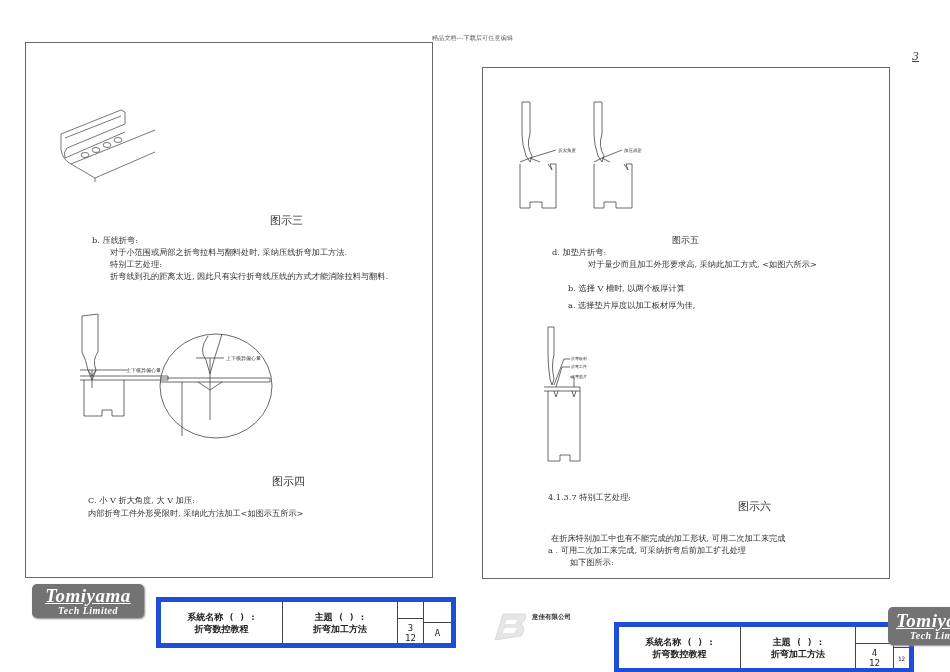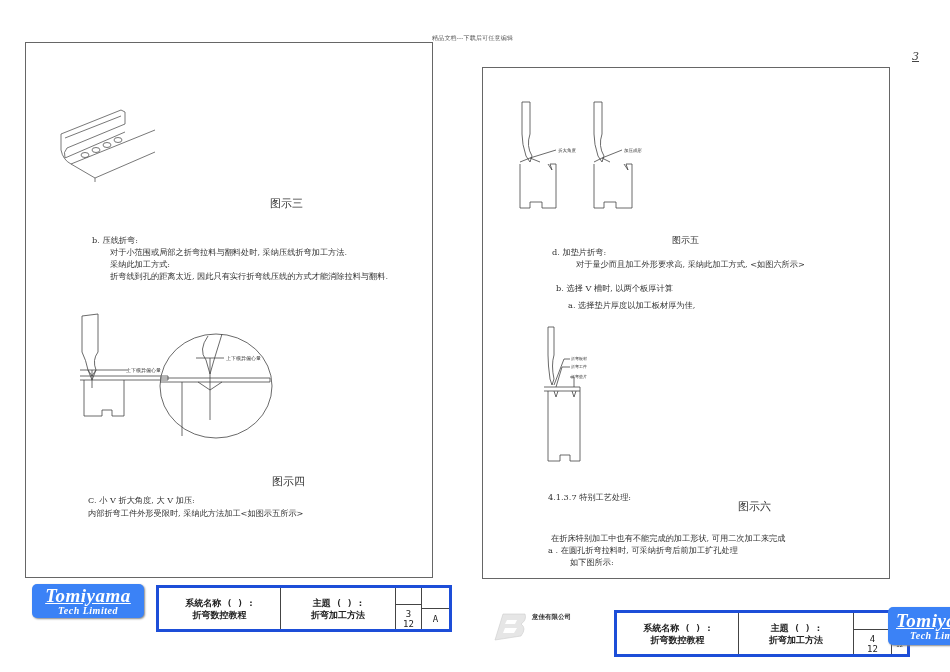--- a/index.html
+++ b/index.html
@@ -10,30 +10,30 @@
   .page-num { left:912px; top:50px; font-size:11px; font-style:italic; color:#444; text-decoration:underline; }
 
   .panel { border:1.5px solid #666; background:#fff; }
   #left-panel { left:25px; top:42px; width:406px; height:534px; }
   #right-panel { left:482px; top:67px; width:406px; height:510px; }
 
   .caption { font-size:11px; color:#333; }
   .txt { font-size:8.2px; line-height:12.6px; color:#333; white-space:nowrap;padding-left:44px; }
 
   
-  .title-block { border:3px solid #1d4ed8; display:grid; background:#fff; }
+  .title-block { border:5px solid #1d4ed8; display:grid; background:#fff;margin-top:12px; }
   .tb-cell { border-right:1px solid #444; display:flex; flex-direction:column; align-items:center; justify-content:center;
              font-family:"DejaVu Sans Mono", monospace; font-size:9px; font-weight:bold; color:#222; line-height:12px; }
   .tb-cell:last-child { border-right:none; }
   .tb-split { display:flex; flex-direction:column; border-right:1px solid #444; }
   .tb-split:last-child { border-right:none; }
   .tb-split > div { flex:1; display:flex; align-items:center; justify-content:center; font-family:"DejaVu Sans Mono", monospace; font-size:9px; color:#222; }
   .tb-split > div:first-child { border-bottom:1px solid #444; }
 
-  .logo { background:#3b82f6; border-radius:5px; color:#fff; display:flex; flex-direction:column; align-items:center; justify-content:center;
+  .logo { background:#737373; border-radius:5px; color:#fff; display:flex; flex-direction:column; align-items:center; justify-content:center;
           font-family:"Liberation Serif", serif; font-style:italic; font-weight:bold; box-shadow:1px 1px 2px #888; }
   .logo .l1 { font-size:19px; text-decoration:underline; line-height:19px; letter-spacing:0.5px; }
   .logo .l2 { font-size:10px; line-height:11px; letter-spacing:0.5px; }
 
   .company { left:532px; top:613px; font-size:6.5px; font-weight:bold; color:#333; font-family:"DejaVu Sans", sans-serif; }
   svg { display:block; }
 </style>
 </head>
 <body>
 
@@ -51,25 +51,25 @@
       <path d="M16 56 L100 22"></path>
       <path d="M40 70 L40 74"></path>
       <ellipse cx="30" cy="47" rx="4" ry="2.5"></ellipse>
       <ellipse cx="41" cy="42" rx="4" ry="2.5"></ellipse>
       <ellipse cx="52" cy="37" rx="4" ry="2.5"></ellipse>
       <ellipse cx="63" cy="32" rx="4" ry="2.5"></ellipse>
     </g>
   </svg>
 </div>
 
-<div class="abs caption" style="left:270px;top:196px;">图示三</div>
+<div class="abs caption" style="left:270px;top:213px;">图示三</div>
 
 <div class="abs txt" style="left:48px;top:234px;">b. 压线折弯:</div>
 <div class="abs txt" style="left:66px;top:246px;text-align:right;">对于小范围或局部之折弯拉料与翻料处时, 采纳压线折弯加工方法.</div>
-<div class="abs txt" style="left:66px;top:258px;">采纳此加工方式:</div>
+<div class="abs txt" style="left:66px;top:258px;">特别工艺处理:</div>
 <div class="abs txt" style="left:66px;top:270px;">折弯线到孔的距离太近, 因此只有实行折弯线压线的方式才能消除拉料与翻料.</div>
 
 <div class="abs" style="left:78px;top:312px;">
   <svg width="100" height="110" viewBox="0 0 100 110">
     <g fill="none" stroke="#444" stroke-width="0.8">
       <path d="M4 4 L20 2 L20 40 Q14 48 18 58 L14 64 L10 58 Q8 48 4 40 Z"></path>
       <path d="M2 58 L50 58"></path>
       <path d="M2 64 L90 64 L90 68 L2 68"></path>
       <path d="M10 58 L14 68 L18 58"></path>
       <path d="M14 58 L14 76"></path>
@@ -142,23 +142,23 @@
       <path d="M84 64 L84 108 L94 108 L94 102 L106 102 L106 108 L122 108 L122 64 L116 64 L118 70 L114 64"></path>
     </g>
     <text x="48" y="52" font-size="4.5" fill="#333">折大角度</text>
     <text x="114" y="52" font-size="4.5" fill="#333">加压成形</text>
   </svg>
 </div>
 
 <div class="abs caption" style="left:672px;top:234px;font-size:9px;">图示五</div>
 
 <div class="abs txt" style="left:508px;top:246px;">d.    加垫片折弯:</div>
-<div class="abs txt" style="left:532px;top:258px;">对于量少而且加工外形要求高, 采纳此加工方式, &lt;如图六所示&gt;</div>
+<div class="abs txt" style="left:544px;top:258px;">对于量少而且加工外形要求高, 采纳此加工方式, &lt;如图六所示&gt;</div>
 <div class="abs txt" style="left:524px;top:270px;margin-top:29px;">a.  选择垫片厚度以加工板材厚为佳,</div>
-<div class="abs txt" style="left:512px;top:282px;">b.  选择 V 槽时, 以两个板厚计算</div>
+<div class="abs txt" style="left:524px;top:282px;">b.  选择 V 槽时, 以两个板厚计算</div>
 
 <div class="abs" style="left:540px;top:325px;">
   <svg width="70" height="140" viewBox="0 0 70 140">
     <g fill="none" stroke="#444" stroke-width="0.8">
       <path d="M8 2 L14 2 L14 30 Q11 40 14 54 L12 60 L10 54 Q8 40 8 30 Z"></path>
       <path d="M4 62 L40 62 L40 66 L4 66"></path>
       <path d="M14 60 L24 34 L30 34"></path>
       <path d="M16 62 L22 42 L30 42"></path>
       <path d="M34 62 L34 52 L30 52"></path>
       <path d="M8 66 L8 136 L20 136 L20 130 L30 130 L30 136 L40 136 L40 66"></path>
@@ -168,21 +168,21 @@
     <text x="31" y="35" font-size="4" fill="#333">折弯板材</text>
     <text x="31" y="43" font-size="4" fill="#333">折弯工件</text>
     <text x="31" y="53" font-size="4" fill="#333">折弯垫片</text>
   </svg>
 </div>
 
 <div class="abs caption" style="left:738px;top:499px;">图示六</div>
 
 <div class="abs txt" style="left:504px;top:491px;">4.1.3.7 特别工艺处理:</div>
 <div class="abs txt" style="left:507px;top:532px;">在折床特别加工中也有不能完成的加工形状, 可用二次加工来完成</div>
-<div class="abs txt" style="left:504px;top:544px;">a .    在圆孔折弯拉料时, 可采纳折弯后前加工扩孔处理</div>
+<div class="abs txt" style="left:504px;top:544px;">a .    可用二次加工来完成, 可采纳折弯后前加工扩孔处理</div>
 <div class="abs txt" style="left:526px;top:556px;">如下图所示:</div>
 
 <div class="abs" style="left:493px;top:612px;">
   <svg width="34" height="30" viewBox="0 0 34 30">
     <path d="M10 2 L32 2 Q34 8 28 12 Q34 16 28 24 L2 28 Z" fill="#e6e6e6" stroke="#ccc" stroke-width="0.6"></path>
     <path d="M14 8 L24 8 L22 12 L12 12 Z M12 16 L24 16 L21 21 L10 21 Z" fill="#fff"></path>
   </svg>
 </div>
 <div class="abs company">意佳有限公司</div>
 

